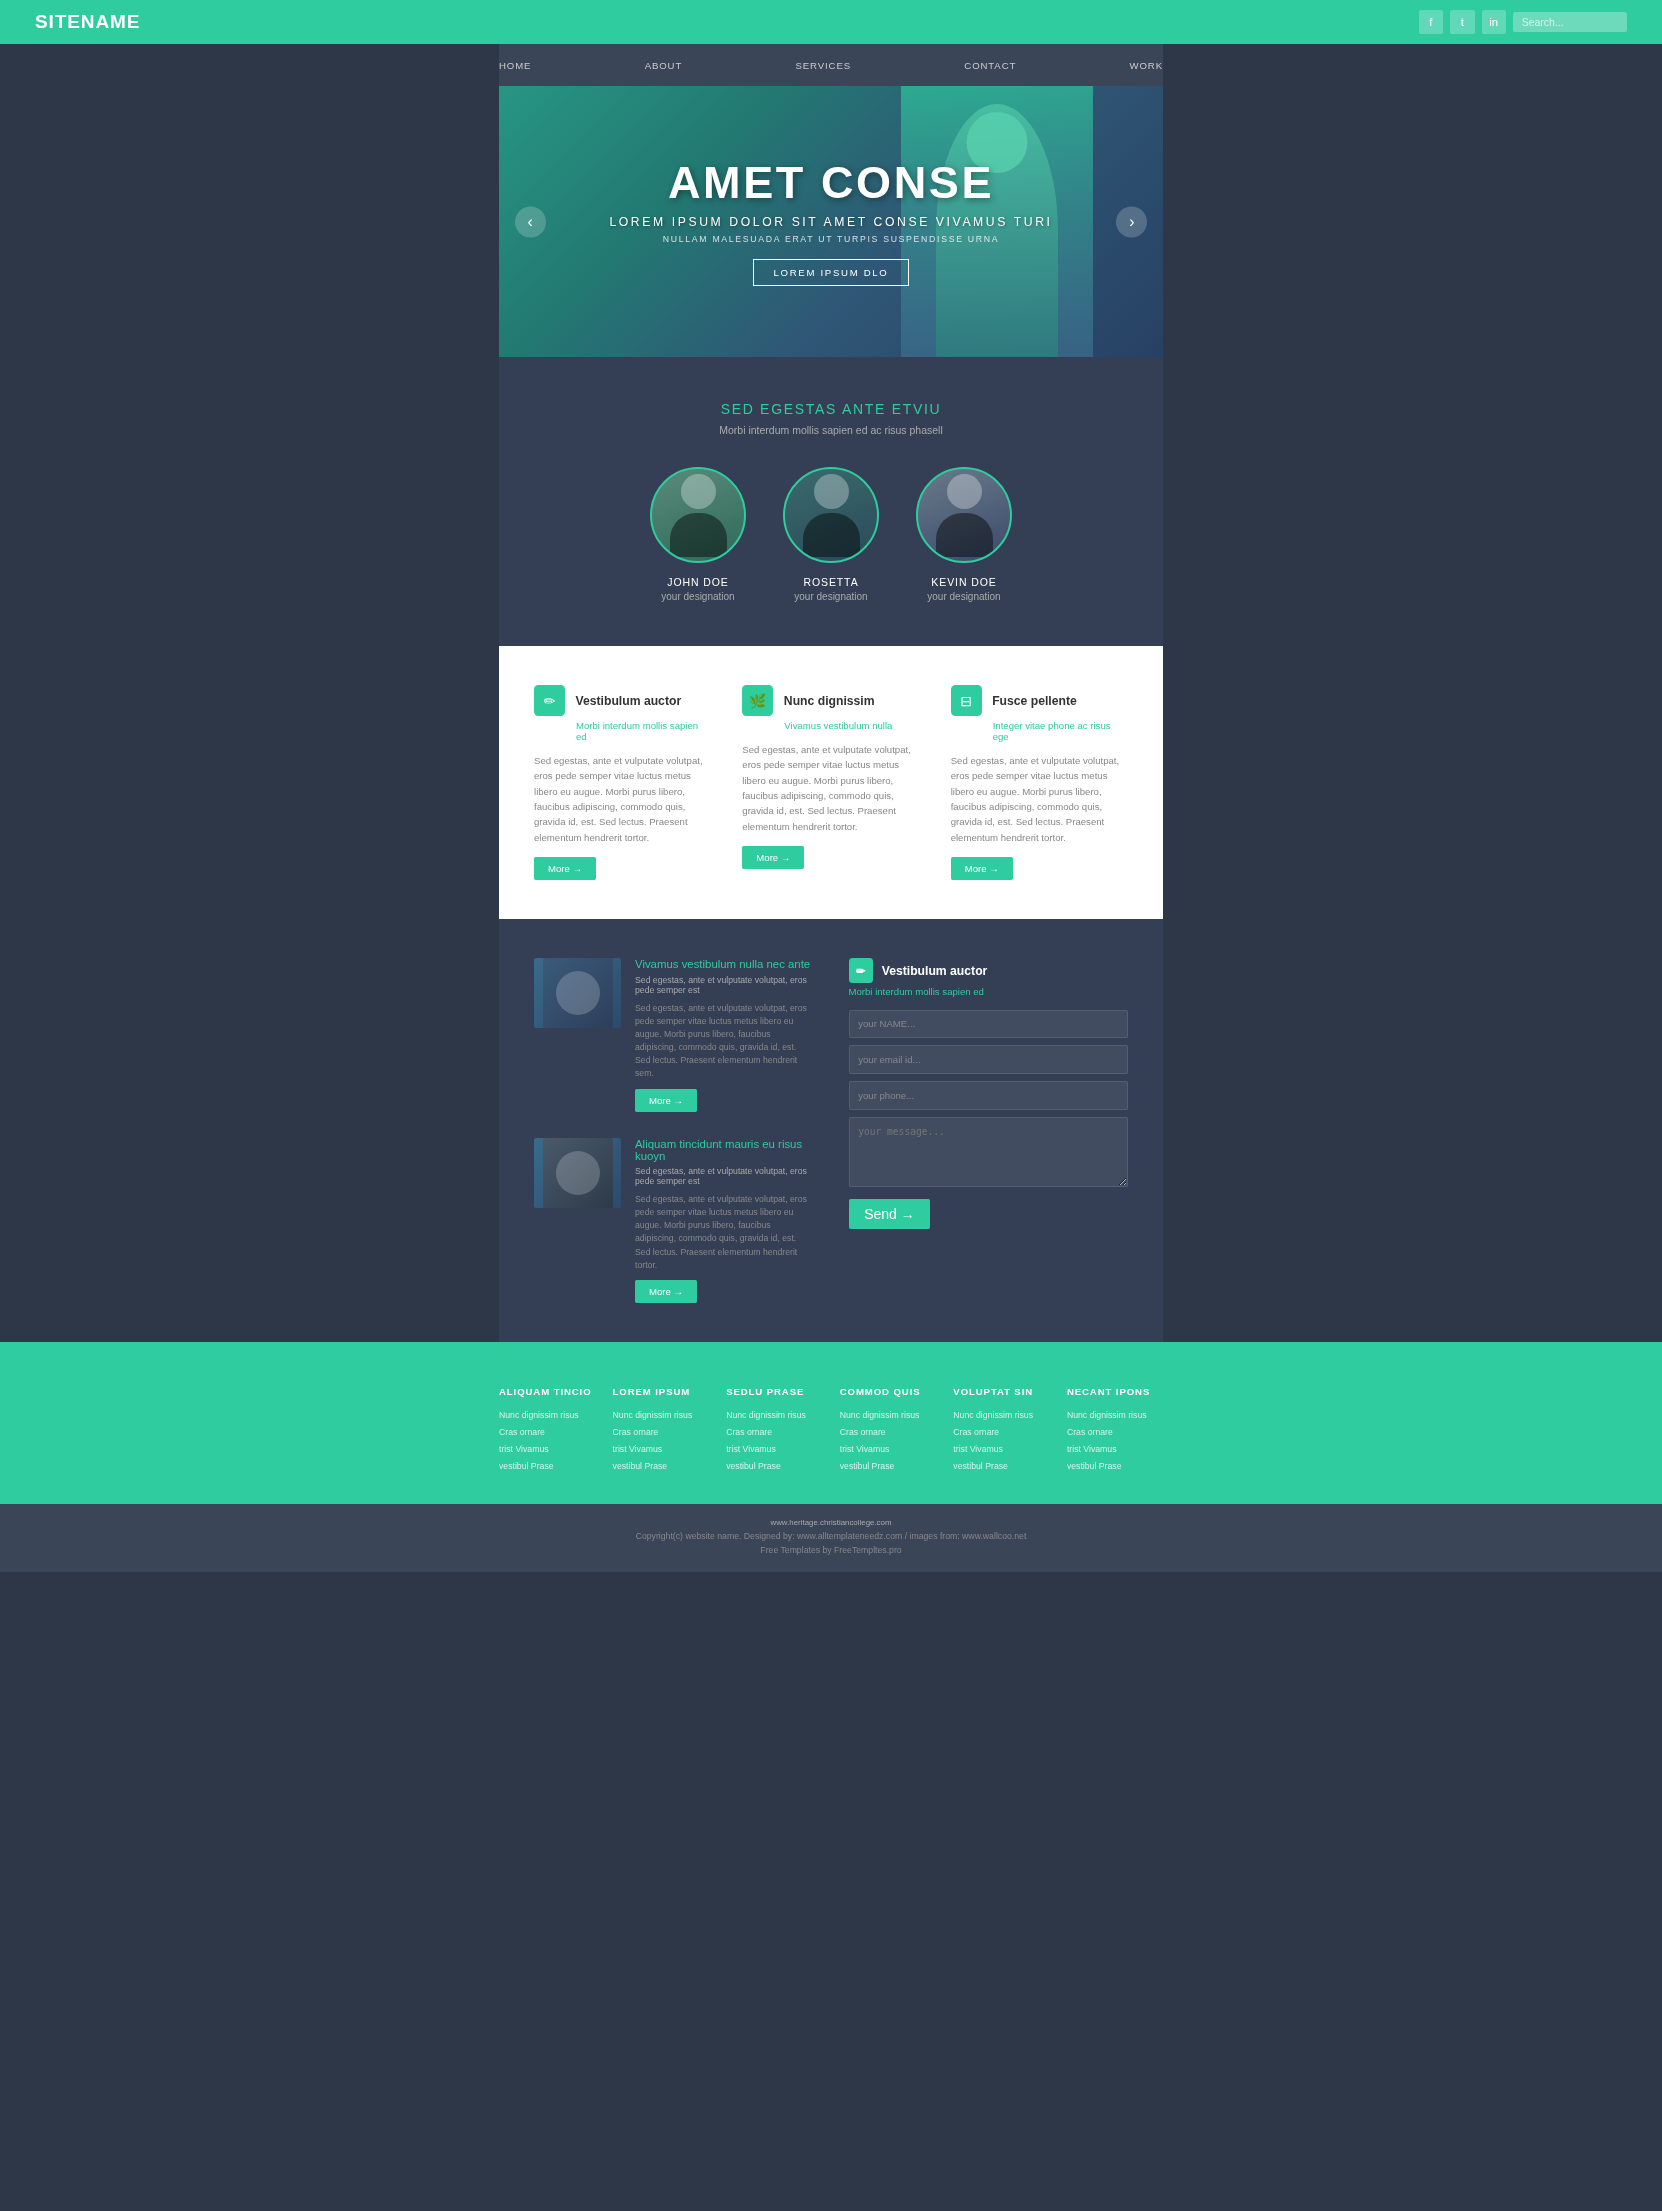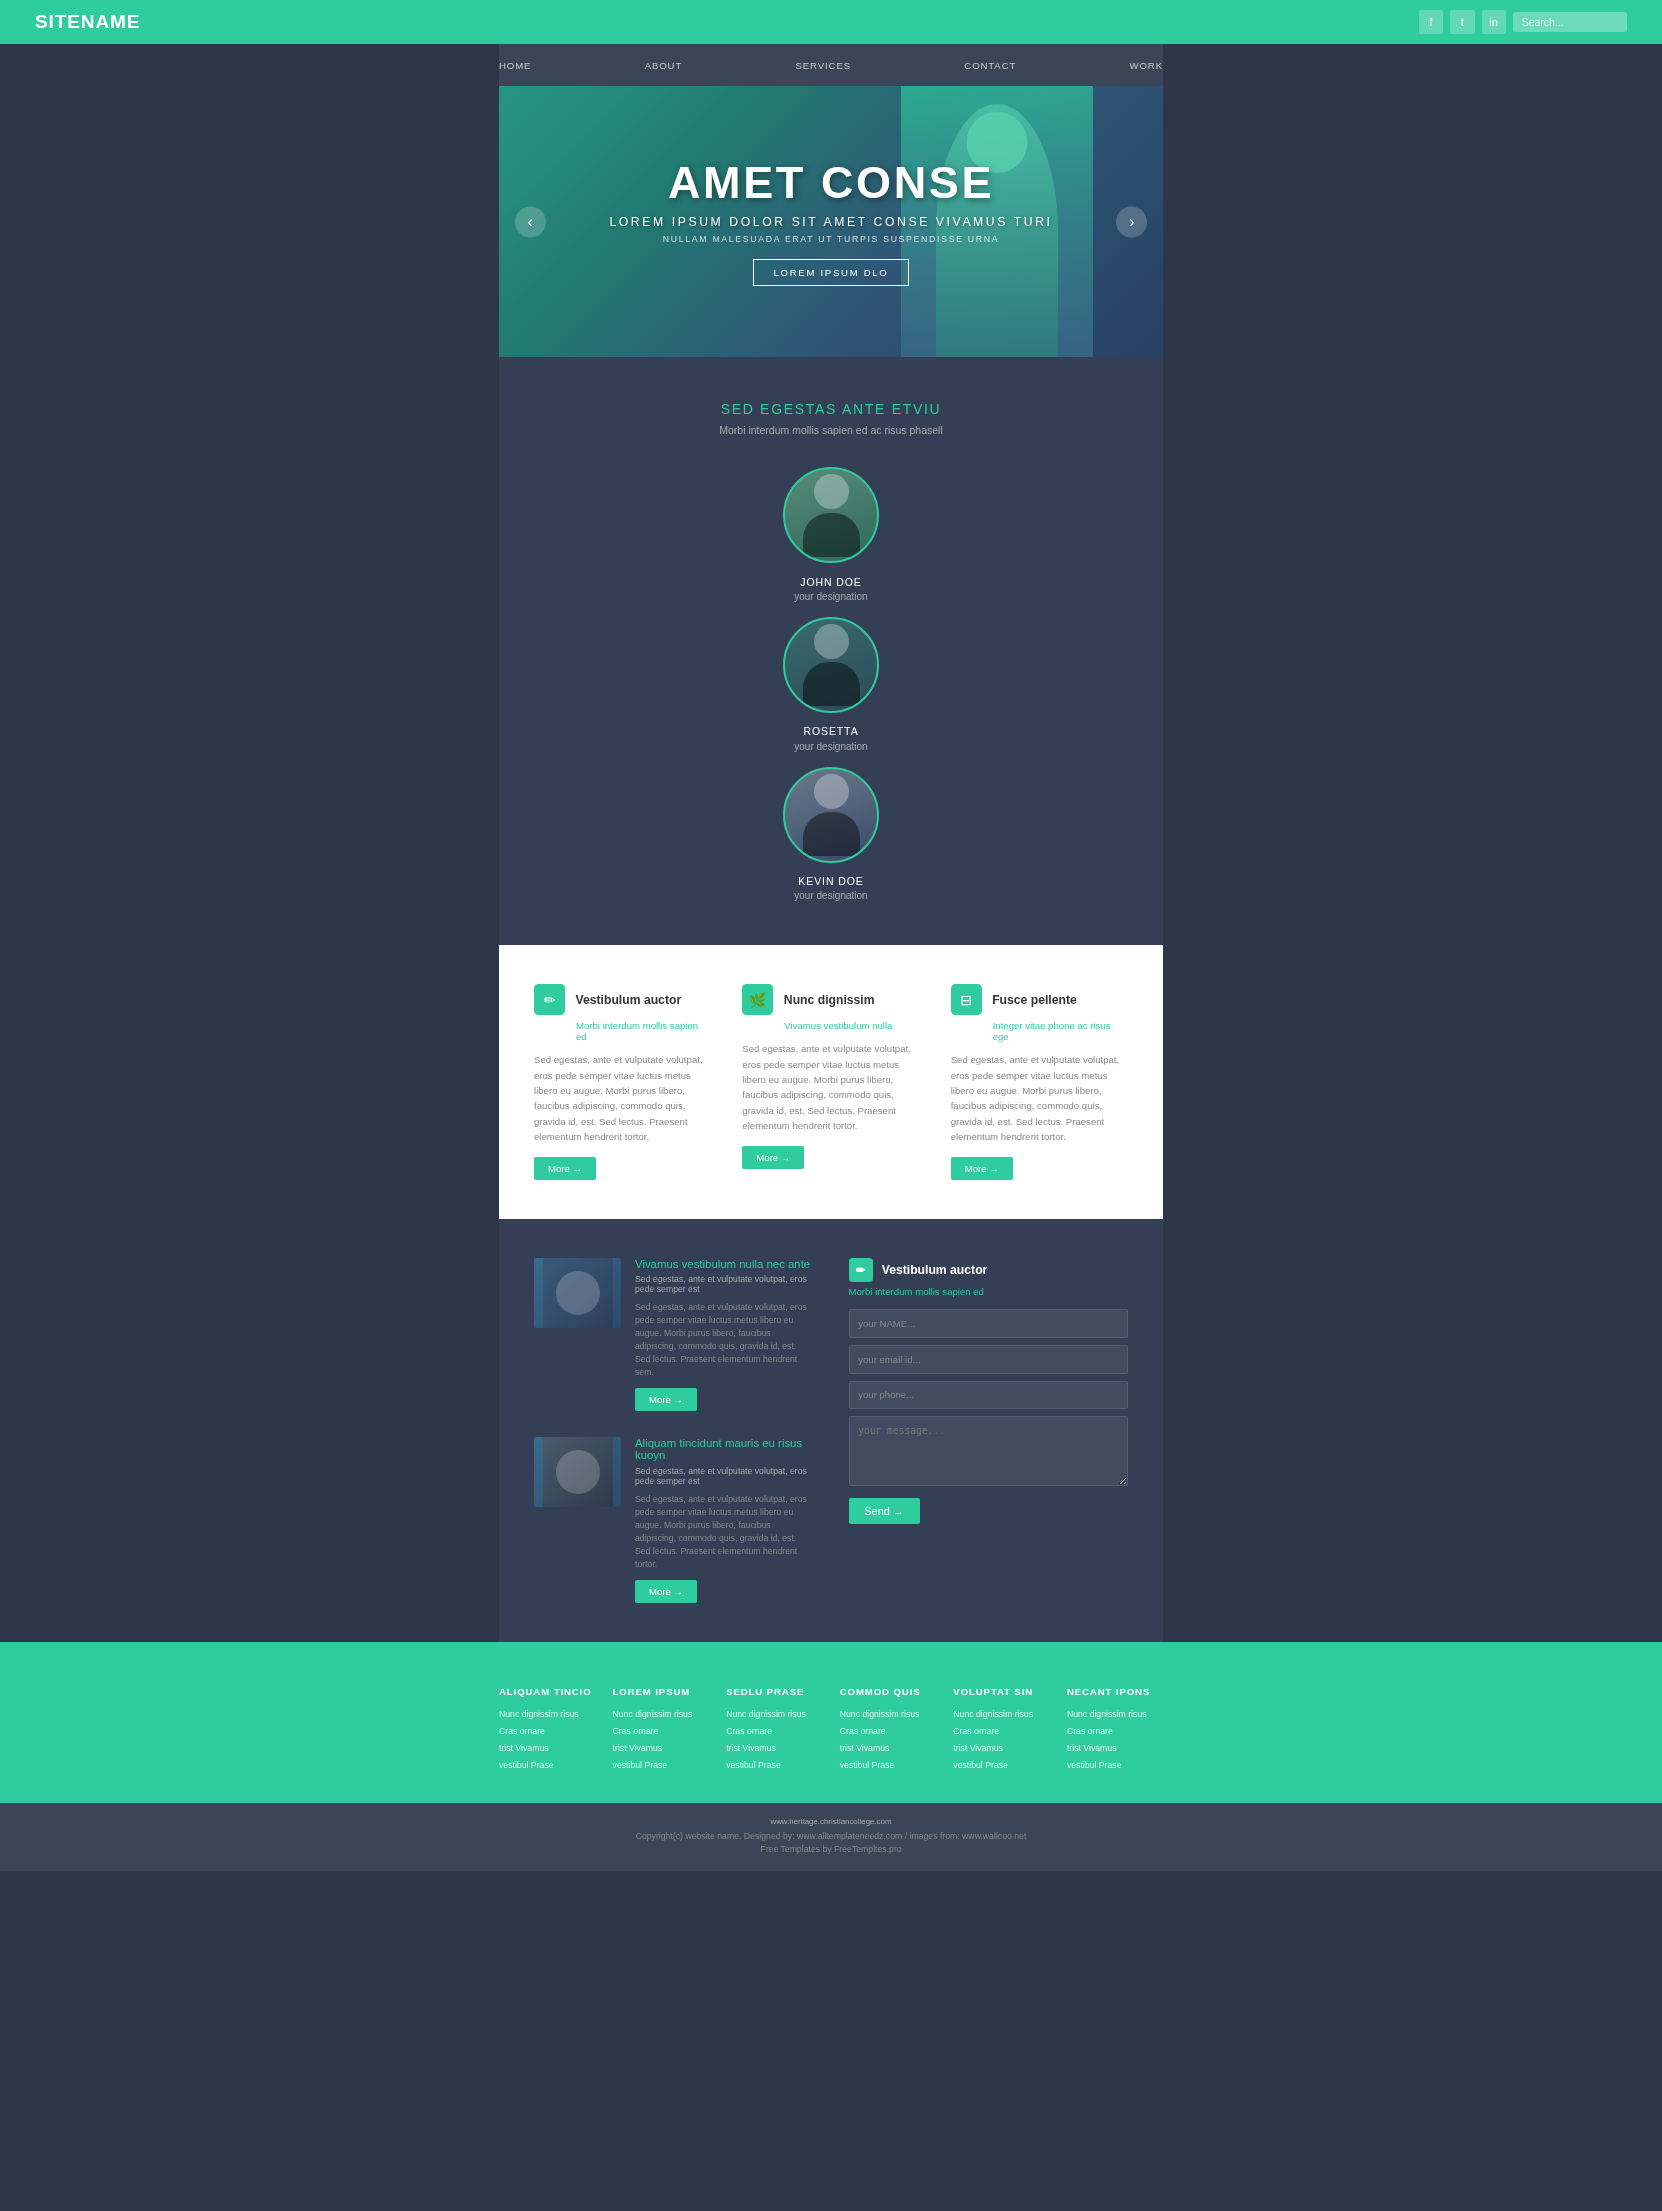--- a/index.html
+++ b/index.html
@@ -160,22 +160,21 @@
       margin-bottom: 7px;
     }
     .section-subtitle {
       color: #aaa;
       font-size: 10.5px;
       margin-bottom: 31px;
     }
     .team-grid {
       display: flex;
       justify-content: center;
-      gap: 15px;
-      flex-direction: column;
+      gap: 37px;
     }
     .team-member {
       display: flex;
       flex-direction: column;
       align-items: center;
     }
     .team-avatar {
       width: 96px;
       height: 96px;
       border-radius: 50%;
@@ -355,21 +354,21 @@
       height: 70px;
       resize: vertical;
     }
     .send-btn {
       display: inline-flex;
       align-items: center;
       gap: 5.2px;
       background: #2ecc9e;
       color: white;
       padding: 7px 15.7px;
-      font-size: 11px;
+      font-size: 14px;
       cursor: pointer;
       border: none;
       border-radius: 1.7px;
     }
 
     
     .footer-links {
       background: #2ecc9e;
       padding: 44px 52px 26px;
     }

